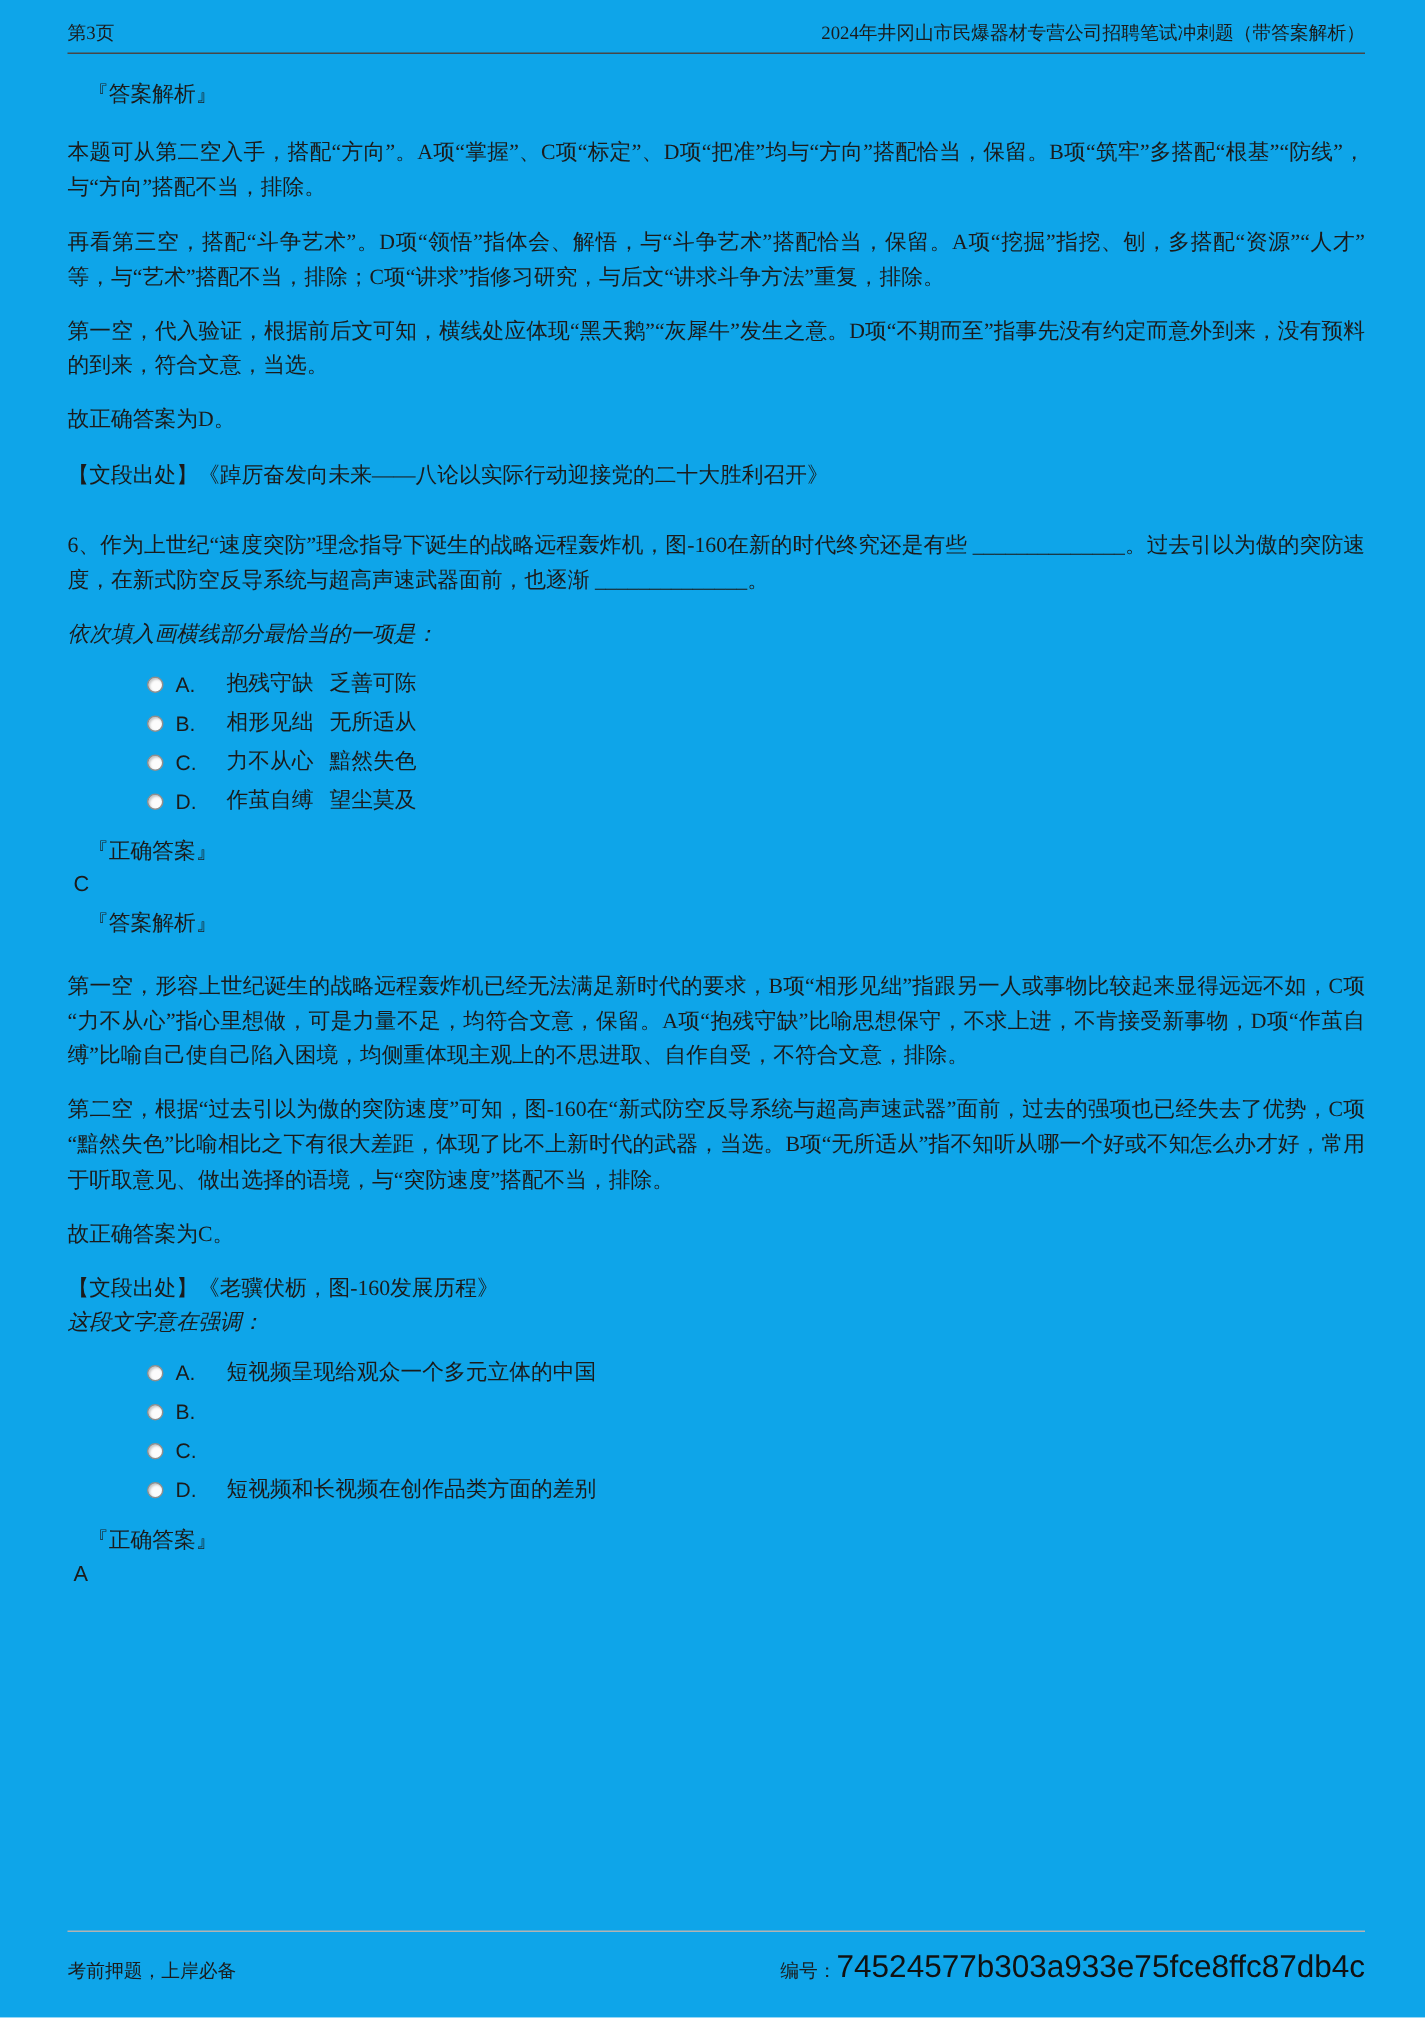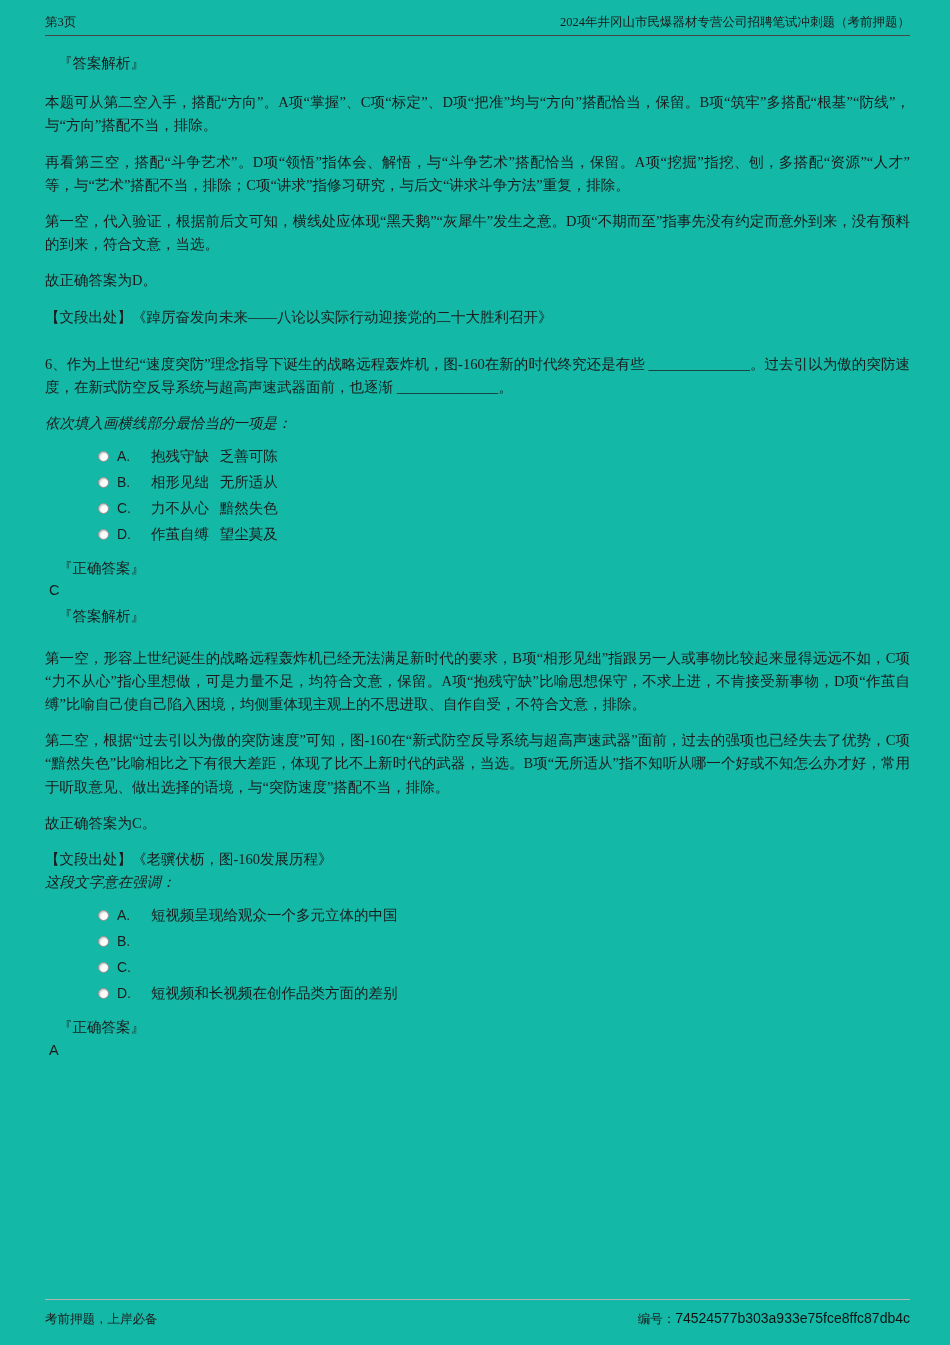--- a/index.html
+++ b/index.html
@@ -2,21 +2,21 @@
 <html lang="zh"><head>
 <meta charset="utf-8">
 <style>
   html,body{margin:0;padding:0;background:#ffffff;}
   .page{
     width:950px;height:1345px;box-sizing:border-box;
     padding:12px 40px 0 45px;
     display:flex;flex-direction:column;
     font-family:"Liberation Serif","DejaVu Serif",serif;
     font-size:14.5px;line-height:1.6;color:#1b1b1b;
-    background:#14b8a6;overflow:hidden;
+    background:#0ea5e9;overflow:hidden;
   }
   
   .hdr{
     display:flex;justify-content:space-between;align-items:flex-end;
     font-size:12.5px;padding-bottom:3px;border-bottom:1px solid #474747;
   }
   .hdr .pg{white-space:nowrap;}
   .hdr .ttl{white-space:nowrap;}
   
   main{flex:1 1 auto;padding-top:16px;overflow:hidden;}
@@ -46,31 +46,31 @@
   .analysis-label{margin:2px 0 18px 13px;}
   
   footer{
     margin-top:auto;border-top:1px solid #b3b3b3;
     display:flex;justify-content:space-between;align-items:baseline;
     padding:7px 0 16px 0;font-size:12.5px;gap:20px;
   }
   .code-wrap{white-space:nowrap;}
   .code-val{
     font-family:"Liberation Sans","DejaVu Sans",sans-serif;
-    font-size:14px;color:#111;
+    font-size:21px;color:#111;
   }
 </style>
 </head>
 <body>
 
 <div class="page">
 
   <header class="hdr">
     <span class="pg">第3页</span>
-    <span class="ttl">2024年井冈山市民爆器材专营公司招聘笔试冲刺题（考前押题）</span>
+    <span class="ttl">2024年井冈山市民爆器材专营公司招聘笔试冲刺题（带答案解析）</span>
   </header>
 
   <main>
 
     <div class="bracket-label">『答案解析』</div>
     <p class="para">本题可从第二空入手，搭配“方向”。A项“掌握”、C项“标定”、D项“把准”均与“方向”搭配恰当，保留。B项“筑牢”多搭配“根基”“防线”，与“方向”搭配不当，排除。</p>
     <p class="para">再看第三空，搭配“斗争艺术”。D项“领悟”指体会、解悟，与“斗争艺术”搭配恰当，保留。A项“挖掘”指挖、刨，多搭配“资源”“人才”等，与“艺术”搭配不当，排除；C项“讲求”指修习研究，与后文“讲求斗争方法”重复，排除。</p>
     <p class="para">第一空，代入验证，根据前后文可知，横线处应体现“黑天鹅”“灰犀牛”发生之意。D项“不期而至”指事先没有约定而意外到来，没有预料的到来，符合文意，当选。</p>
     <p class="concl">故正确答案为D。</p>
     <p class="src">【文段出处】《踔厉奋发向未来——八论以实际行动迎接党的二十大胜利召开》</p>

